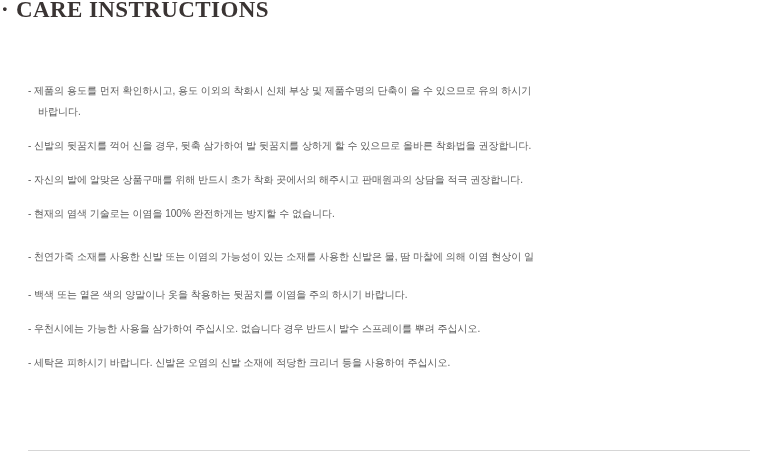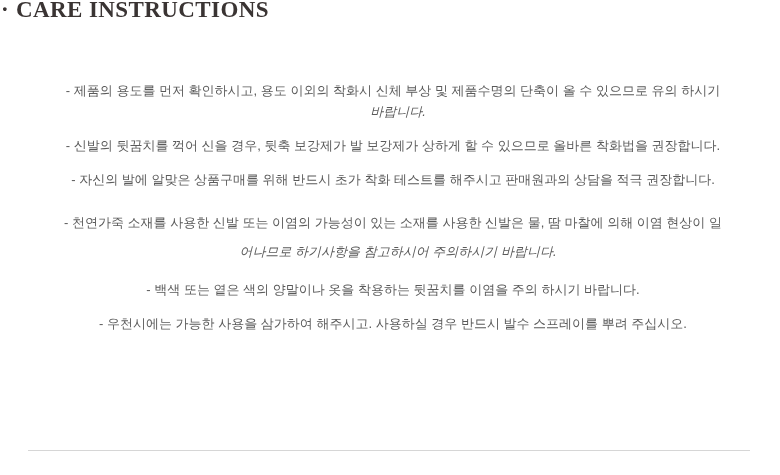--- a/index.html
+++ b/index.html
@@ -32,34 +32,32 @@
     font-size: 23px;
     margin-right: 7px;
     margin-left: 1px;
   }
   
   .care-list {
     margin-top: 54px;
     margin-left: 28px;
     width: 730px;
     color: #5a5a5a;
-    font-size: 13px;
-    text-align: center;
+    font-size: 10px;
   }
   .care-item {
     margin: 0 0 13px 0;
   }
   .care-item .line {
     display: block;
     line-height: 21px;
     white-space: nowrap;
   }
   .care-item .line.cont {
     padding-left: 10px;
-    font-style: italic;
   }
   .care-item.loose {
     margin-top: 18px;
   }
   .care-item.loose .line {
     line-height: 29px;
   }
   
   .bottom-divider {
     position: absolute;
@@ -77,30 +75,35 @@
   <span class="title-bullet">·</span>
   <span class="title-text">CARE INSTRUCTIONS</span>
 </div>
 
 <div class="care-list">
   <div class="care-item">
     <span class="line">- 제품의 용도를 먼저 확인하시고, 용도 이외의 착화시 신체 부상 및 제품수명의 단축이 올 수 있으므로 유의 하시기</span>
     <span class="line cont">바랍니다.</span>
   </div>
   <div class="care-item">
-    <span class="line">- 신발의 뒷꿈치를 꺽어 신을 경우, 뒷축 보강제가 발 보강제가 상하게 할 수 있으므로 올바른 착화법을 권장합니다.</span>
+    <span class="line">- 신발의 뒷꿈치를 꺽어 신을 경우, 뒷축 삼가하여 발 뒷꿈치를 상하게 할 수 있으므로 올바른 착화법을 권장합니다.</span>
   </div>
   <div class="care-item">
-    <span class="line">- 자신의 발에 알맞은 상품구매를 위해 반드시 초가 착화 테스트를 해주시고 판매원과의 상담을 적극 권장합니다.</span>
+    <span class="line">- 자신의 발에 알맞은 상품구매를 위해 반드시 초가 착화 곳에서의 해주시고 판매원과의 상담을 적극 권장합니다.</span>
+  </div>
+  <div class="care-item">
+    <span class="line">- 현재의 염색 기술로는 이염을 100% 완전하게는 방지할 수 없습니다.</span>
   </div>
   <div class="care-item loose">
     <span class="line">- 천연가죽 소재를 사용한 신발 또는 이염의 가능성이 있는 소재를 사용한 신발은 물, 땀 마찰에 의해 이염 현상이 일</span>
-    <span class="line cont">어나므로 하기사항을 참고하시어 주의하시기 바랍니다.</span>
   </div>
   <div class="care-item">
     <span class="line">- 백색 또는 옅은 색의 양말이나 옷을 착용하는 뒷꿈치를 이염을 주의 하시기 바랍니다.</span>
   </div>
   <div class="care-item">
-    <span class="line">- 우천시에는 가능한 사용을 삼가하여 해주시고. 사용하실 경우 반드시 발수 스프레이를 뿌려 주십시오.</span>
+    <span class="line">- 우천시에는 가능한 사용을 삼가하여 주십시오. 없습니다 경우 반드시 발수 스프레이를 뿌려 주십시오.</span>
+  </div>
+  <div class="care-item">
+    <span class="line">- 세탁은 피하시기 바랍니다. 신발은 오염의 신발 소재에 적당한 크리너 등을 사용하여 주십시오.</span>
   </div>
 </div>
 
 <div class="bottom-divider"></div>
 
 </body></html>

